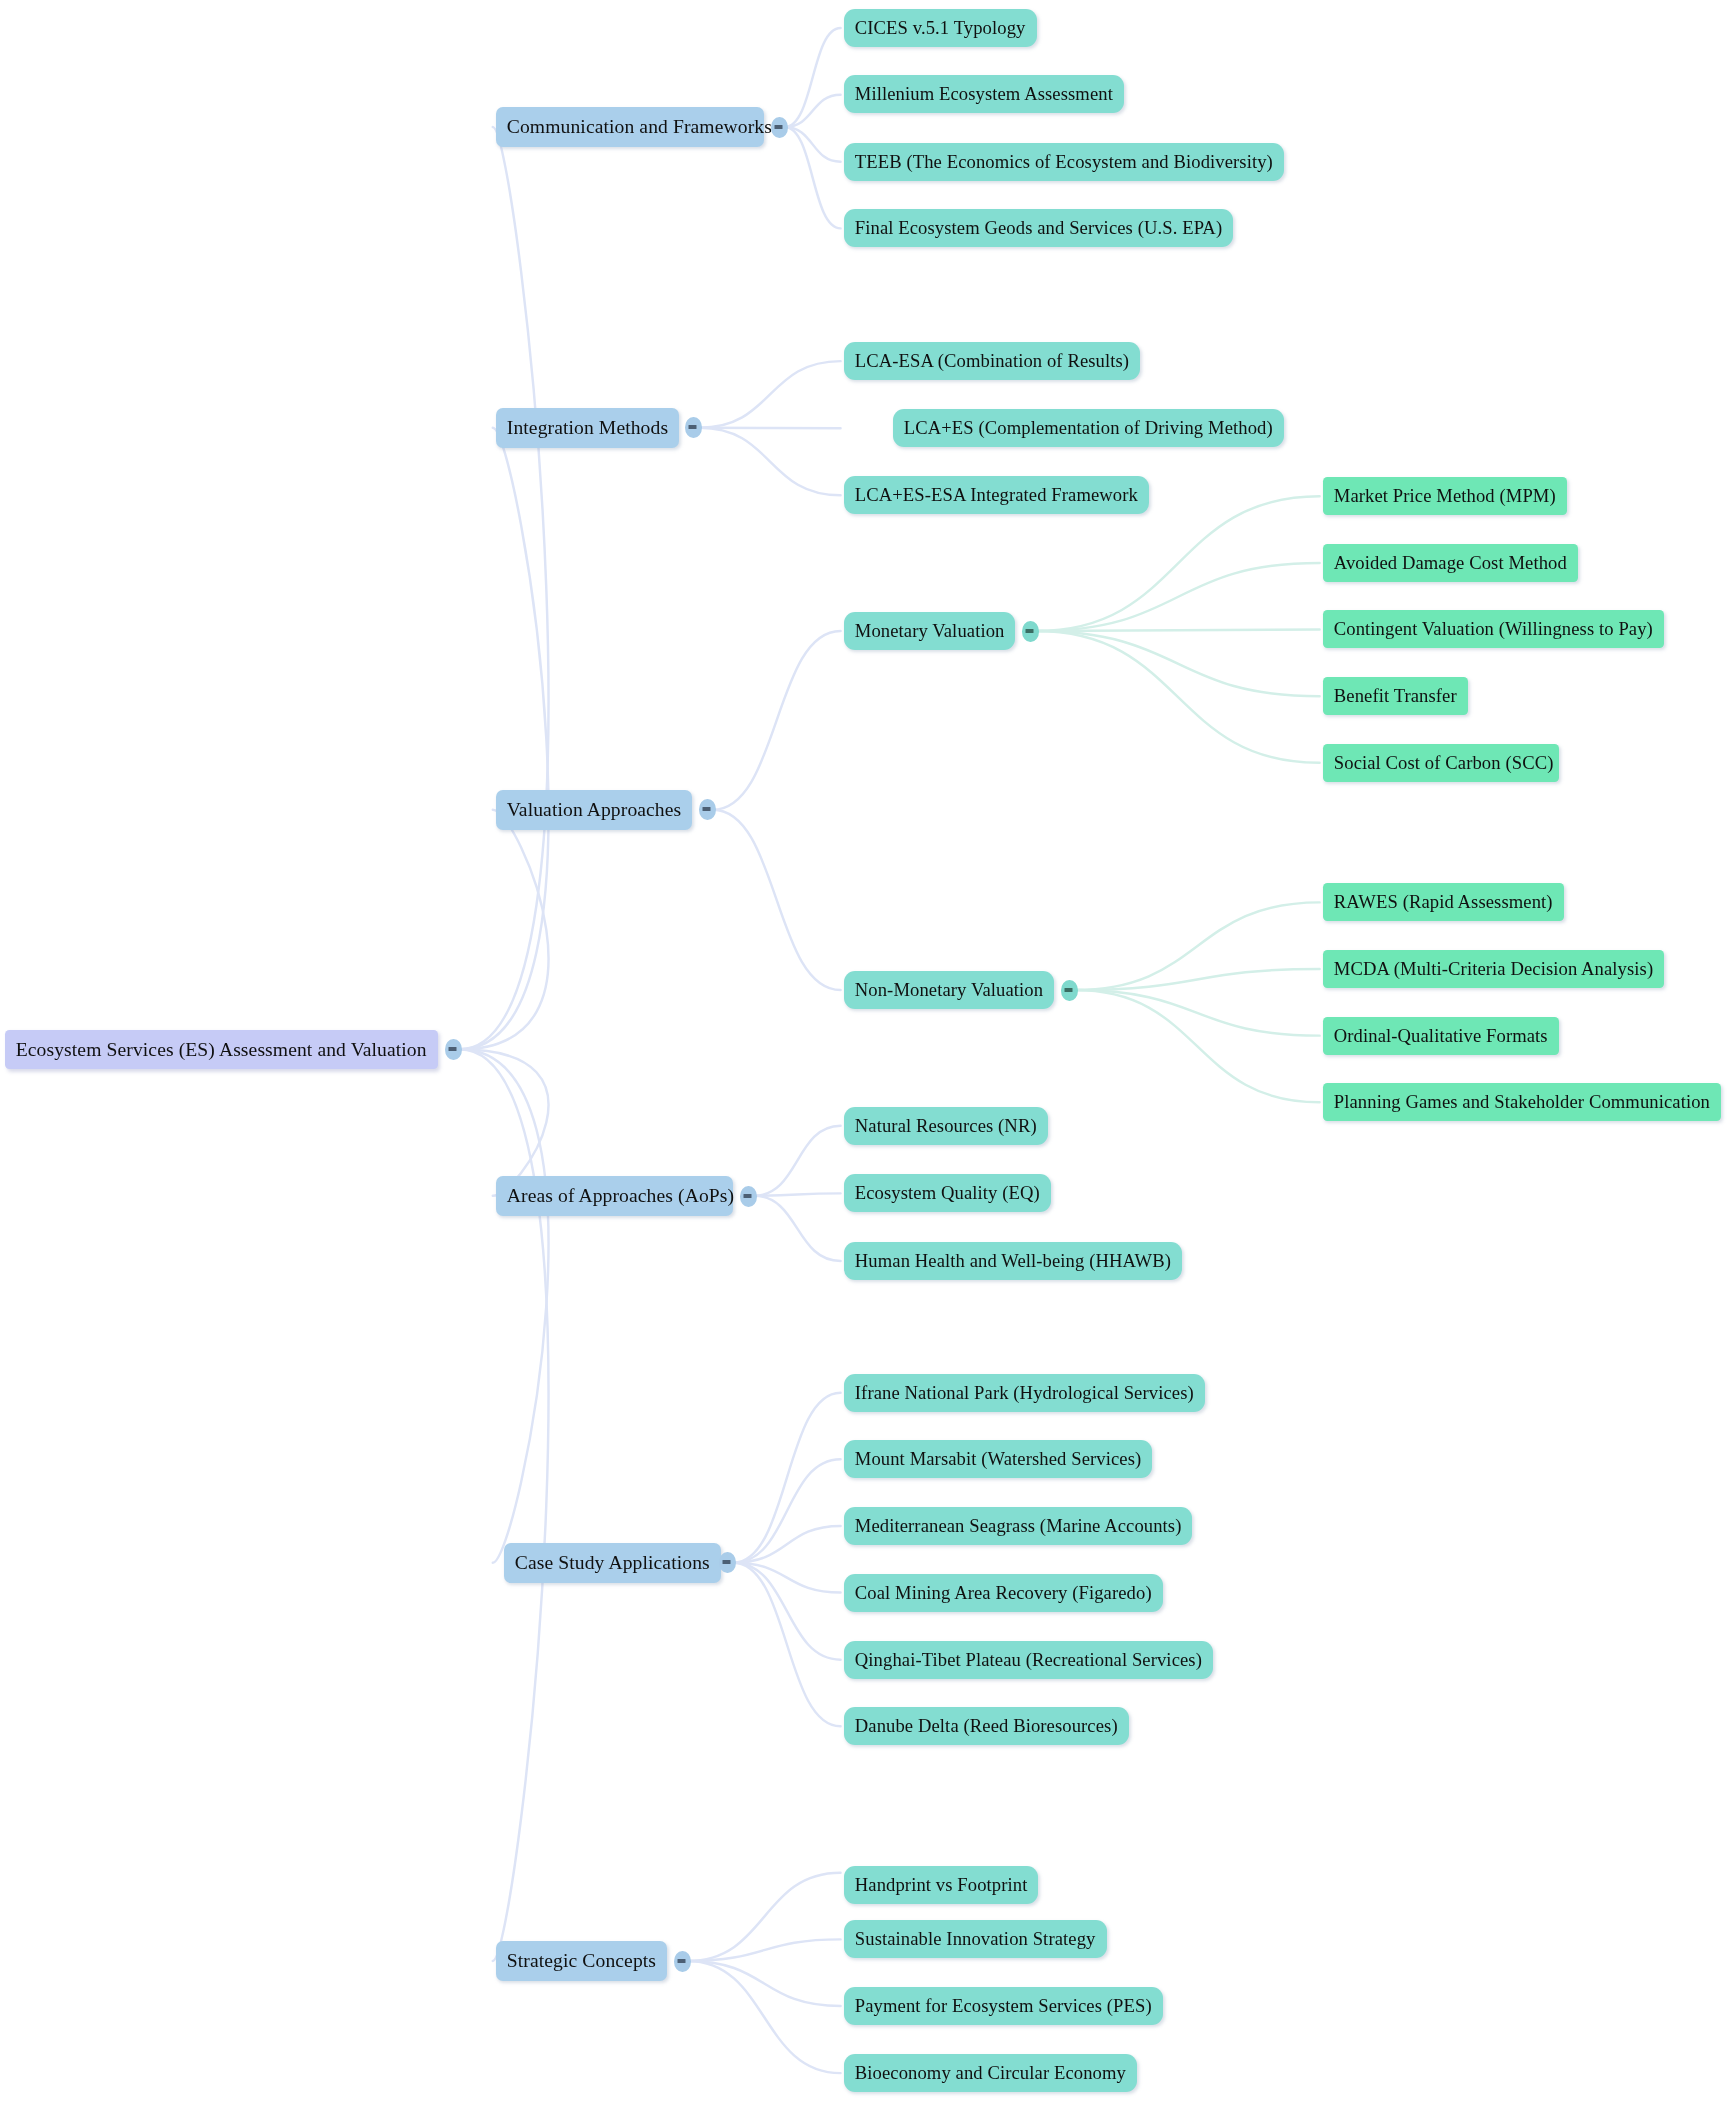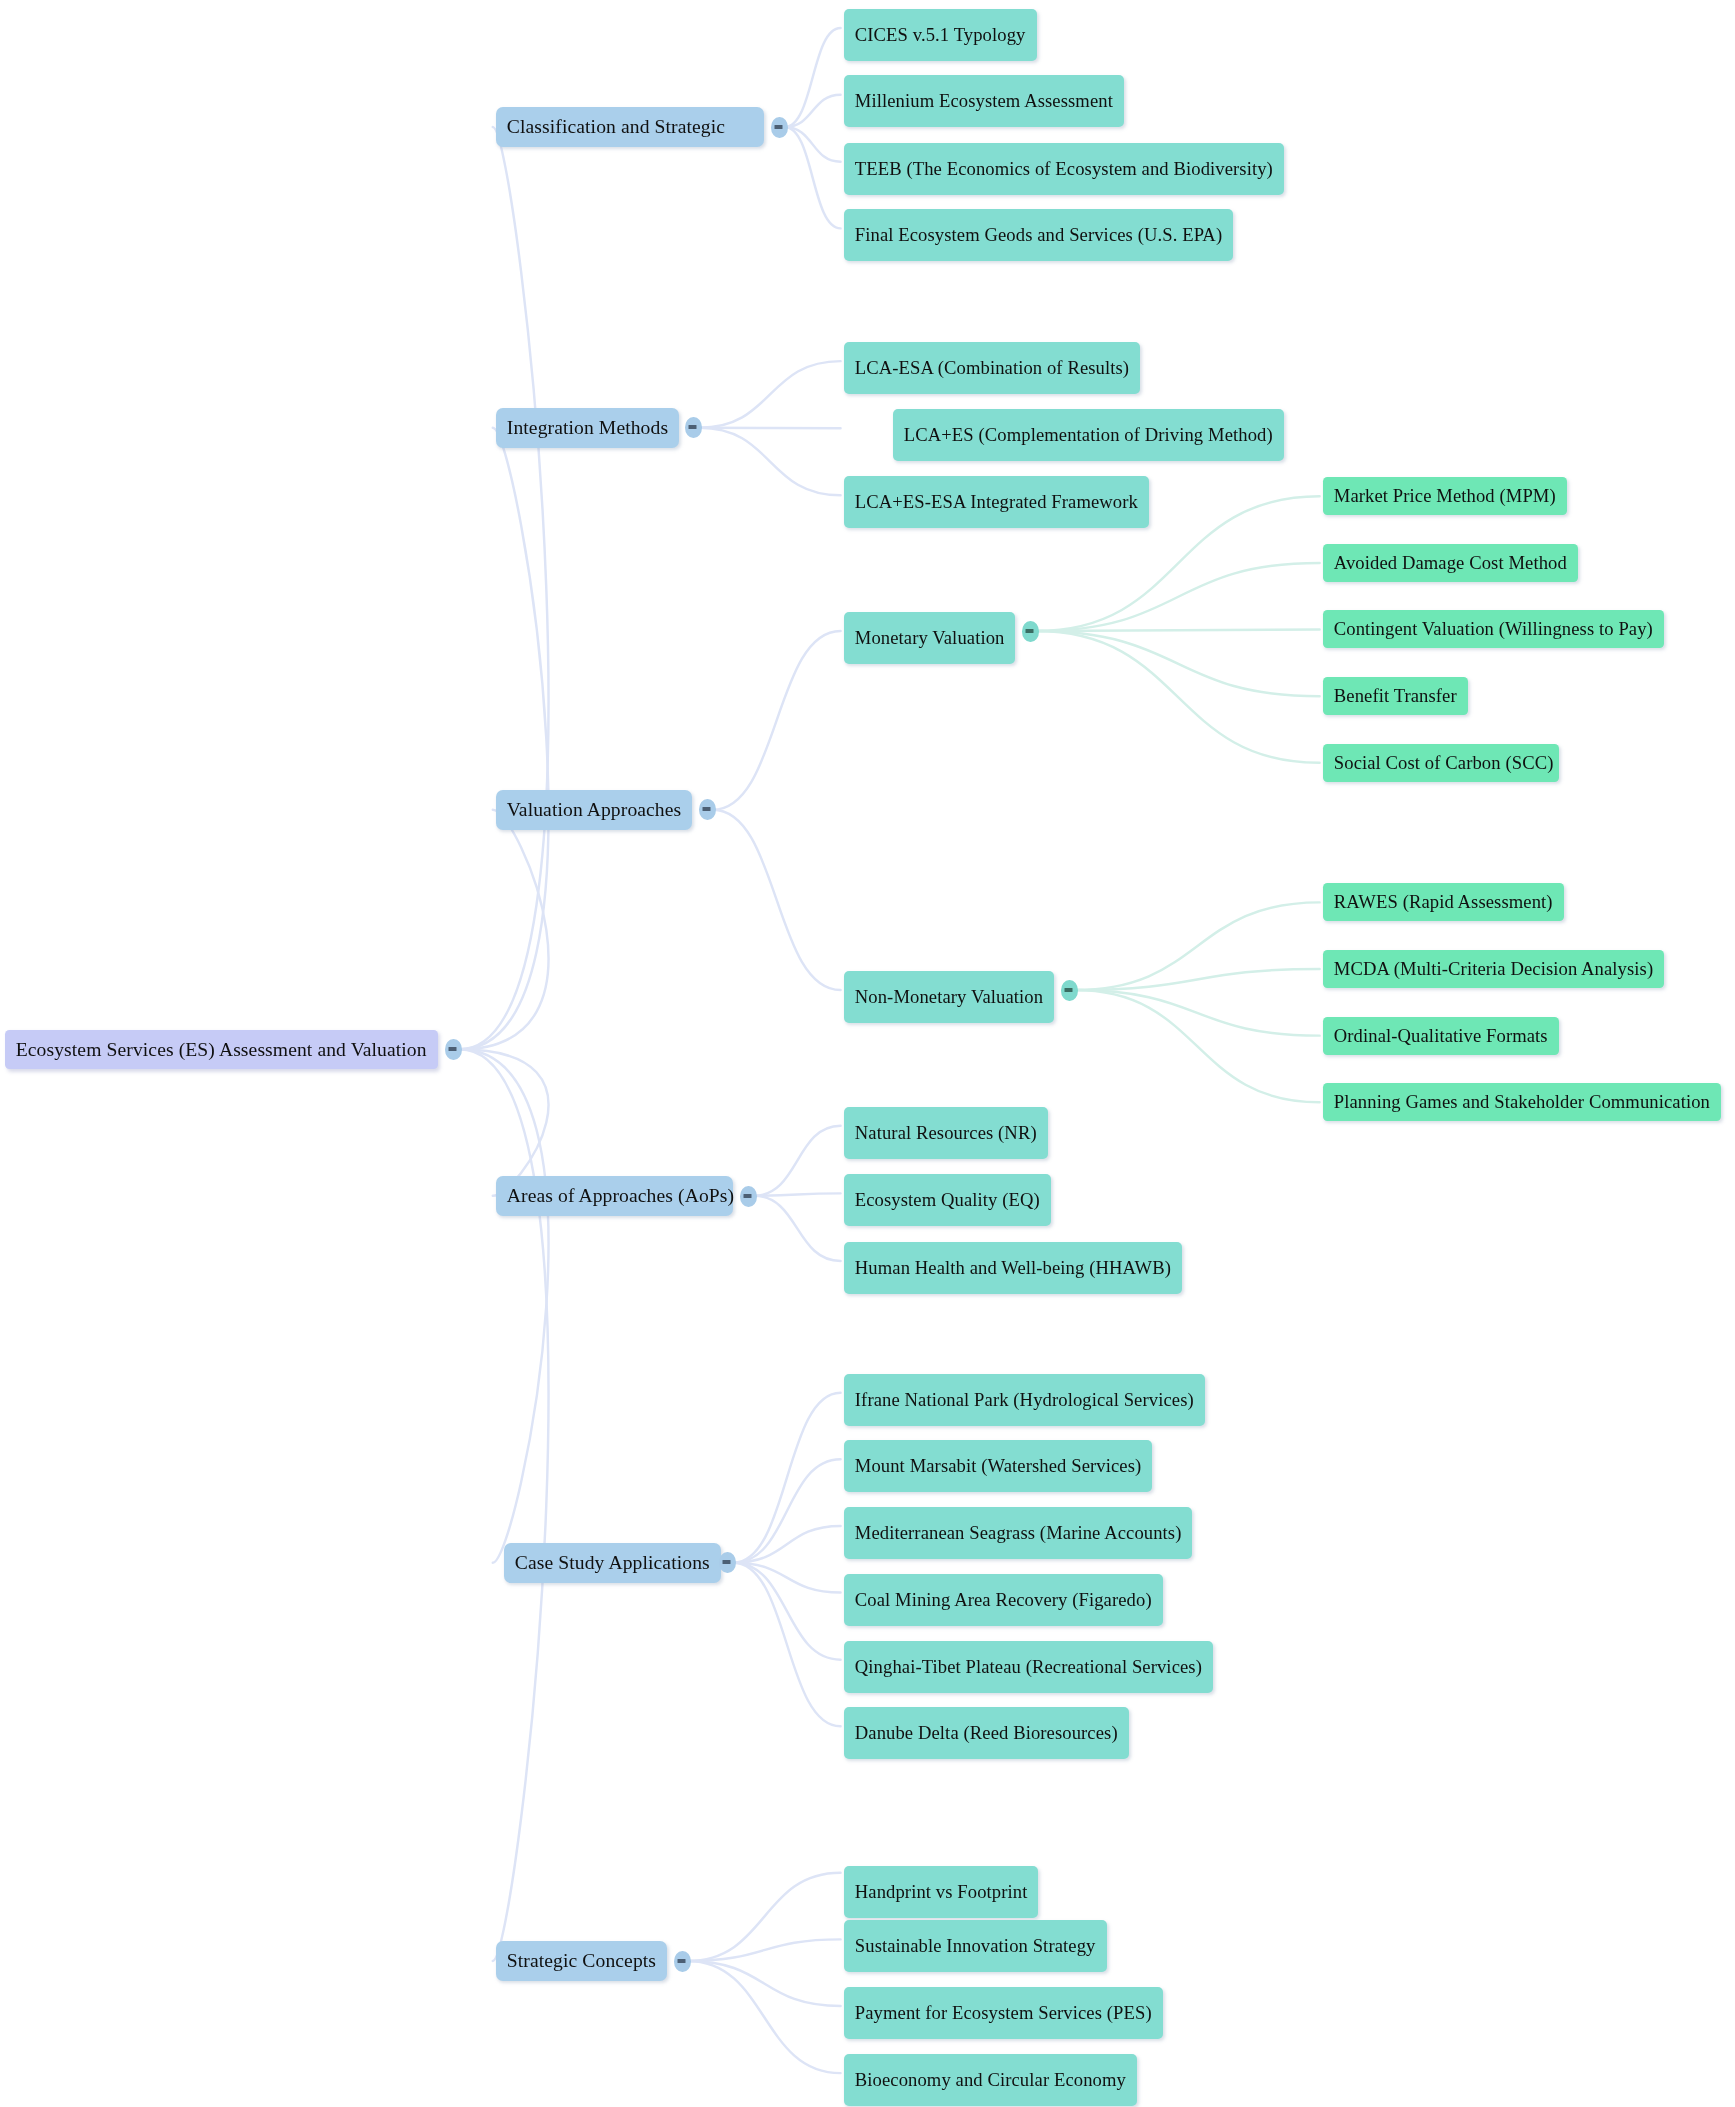--- a/index.html
+++ b/index.html
@@ -47,22 +47,22 @@
   }
   .node.branch {
     background: #aacfeb;
     font-size: 19.6px;
     height: 40px;
     border-radius: 6.9px;
   }
   .node.leaf2 {
     background: #83ddd1;
     font-size: 18.6px;
-    height: 52px;
-    border-radius: 5px;
+    height: 38px;
+    border-radius: 11px;
   }
   .node.leaf3 {
     background: #6ee7b5;
     font-size: 18.6px;
     height: 38px;
     border-radius: 4.4px;
   }
   .badge {
     position: absolute;
     width: 16.7px;
@@ -128,21 +128,21 @@
       <path d="M 1404 4003 C 1566.24 4003, 1553.76 4232, 1716 4232" fill="none" stroke="#dde4f6" stroke-width="5" stroke-linecap="round"></path>
     </svg>
   <div id="nodes">
       <div class="node root" style="left: 4.9px; top: 1030px; width: 433px;">
         <span>Ecosystem Services (ES) Assessment and Valuation</span>
       </div>
       <div class="badge blue" style="left: 445px; top: 1039px;">
         <span class="dash"></span>
       </div>
       <div class="node branch" style="left: 496px; top: 107px; width: 268px;">
-        <span>Classification and Strategic</span>
+        <span>Communication and Frameworks</span>
       </div>
       <div class="badge blue" style="left: 771px; top: 117px;">
         <span class="dash"></span>
       </div>
       <div class="node leaf2" style="left: 844px; top: 8.8px; width: 193px;">
         <span>CICES v.5.1 Typology</span>
       </div>
       <div class="node leaf2" style="left: 844px; top: 75px; width: 280px;">
         <span>Millenium Ecosystem Assessment</span>
       </div>

